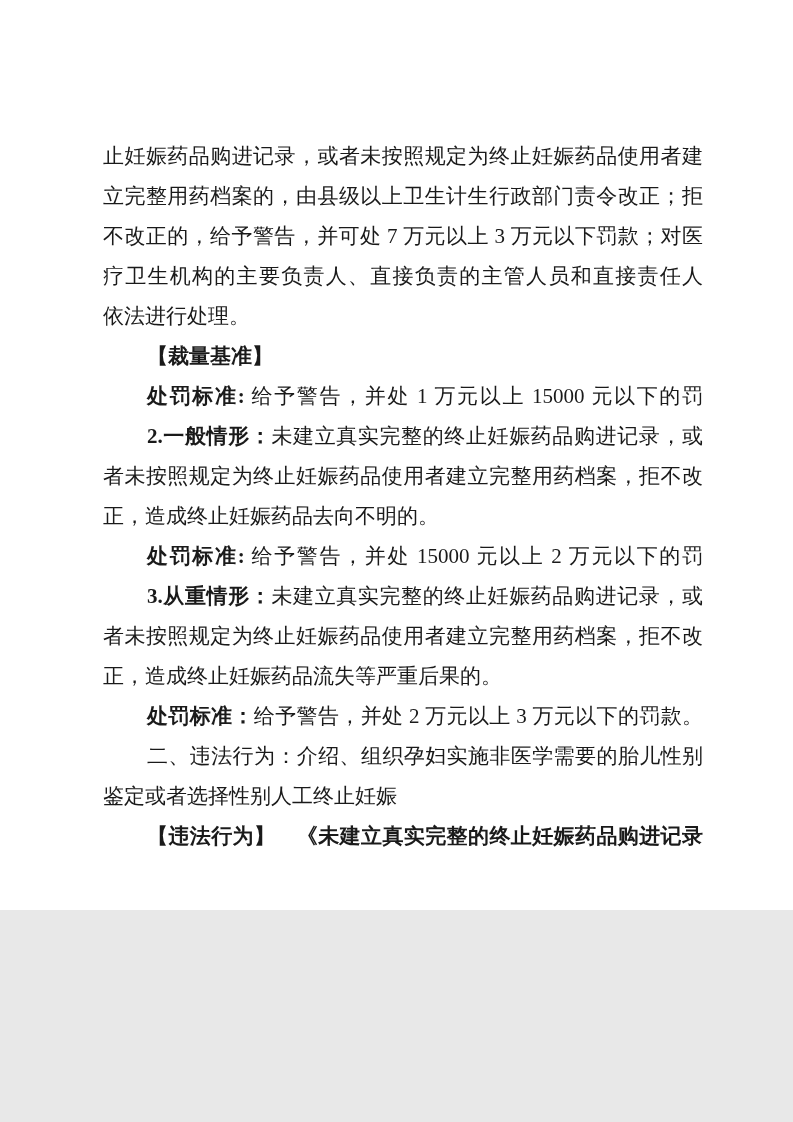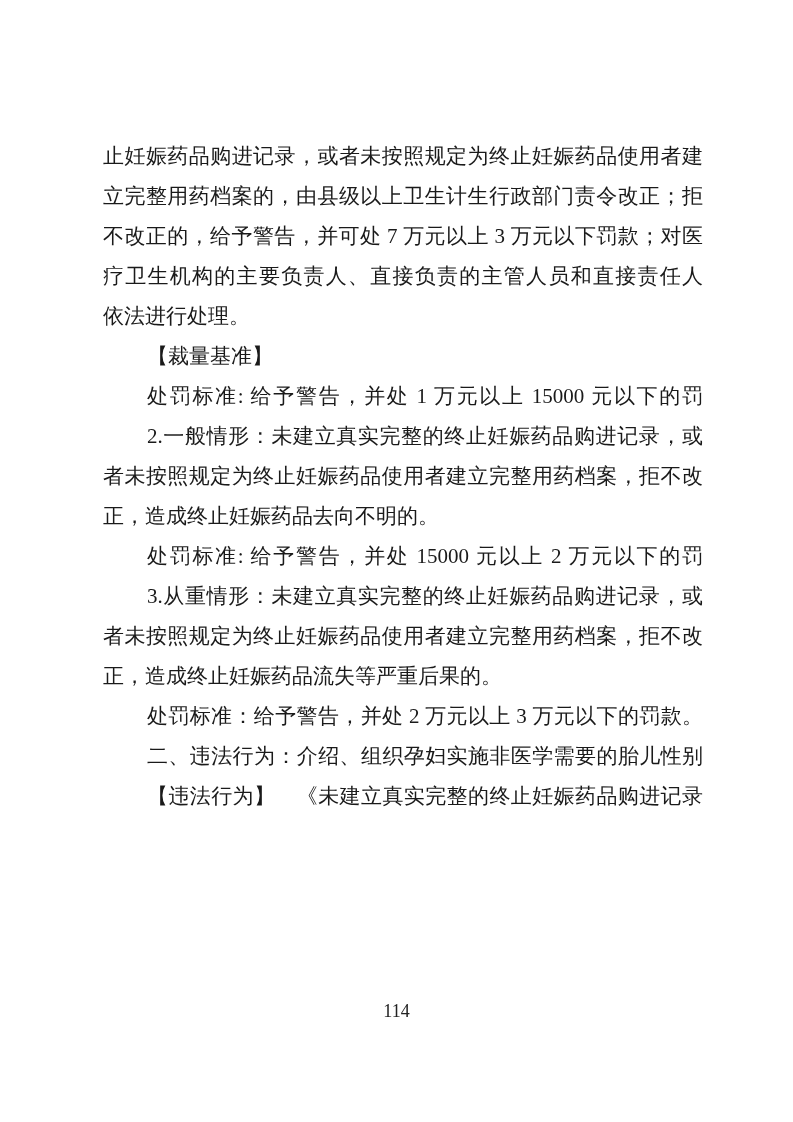--- a/index.html
+++ b/index.html
@@ -1,19 +1,19 @@
 <!DOCTYPE html>
 <html><head>
 <meta charset="utf-8">
 <style>
   html, body { margin: 0; padding: 0; background: #e8e8e8; }
   .page {
     position: relative;
     width: 793px;
-    height: 1122px;
+    height: 910px;
     margin: 0 auto;
     background: #ffffff;
     font-family: "Liberation Serif", "DejaVu Serif", serif;
     color: #1a1a1a;
     overflow: hidden;
   }
   .content {
     position: absolute;
     left: 103px;
     top: 136px;
@@ -25,21 +25,21 @@
     height: 40px;
     line-height: 40px;
     overflow: hidden;
     white-space: normal;
   }
   .line.justify {
     text-align: justify;
     text-align-last: justify;
   }
   .line.indent { padding-left: 44px; }
-  .run.bold { font-weight: 400; }
+  .run.bold { font-weight: 700; }
   .p-kaiti .line { }
   .footer {
     position: absolute;
     left: 0;
     top: 998px;
     width: 100%;
     text-align: center;
     font-size: 18px;
     line-height: 26px;
     color: #222222;
@@ -74,20 +74,21 @@
       <div class="para p-normal">
         <div class="line justify indent"><span class="run bold">3.从重情形：</span><span class="run">未建立真实完整的终止妊娠药品购进记录，或</span></div>
         <div class="line justify"><span class="run">者未按照规定为终止妊娠药品使用者建立完整用药档案，拒不改</span></div>
         <div class="line"><span class="run">正，造成终止妊娠药品流失等严重后果的。</span></div>
       </div>
       <div class="para p-normal">
         <div class="line justify indent"><span class="run bold">处罚标准：</span><span class="run">给予警告，并处 2 万元以上 3 万元以下的罚款。</span></div>
       </div>
       <div class="para p-kaiti">
         <div class="line justify indent"><span class="run">二、违法行为：介绍、组织孕妇实施非医学需要的胎儿性别</span></div>
+        <div class="line"><span class="run">鉴定或者选择性别人工终止妊娠</span></div>
       </div>
       <div class="para p-normal">
         <div class="line justify indent"><span class="run bold">【违法行为】</span><span class="run bold">　《未建立真实完整的终止妊娠药品购进记录</span></div>
       </div>
     </div>
   <div class="footer">
     <span>114</span>
   </div>
 </div>
 

